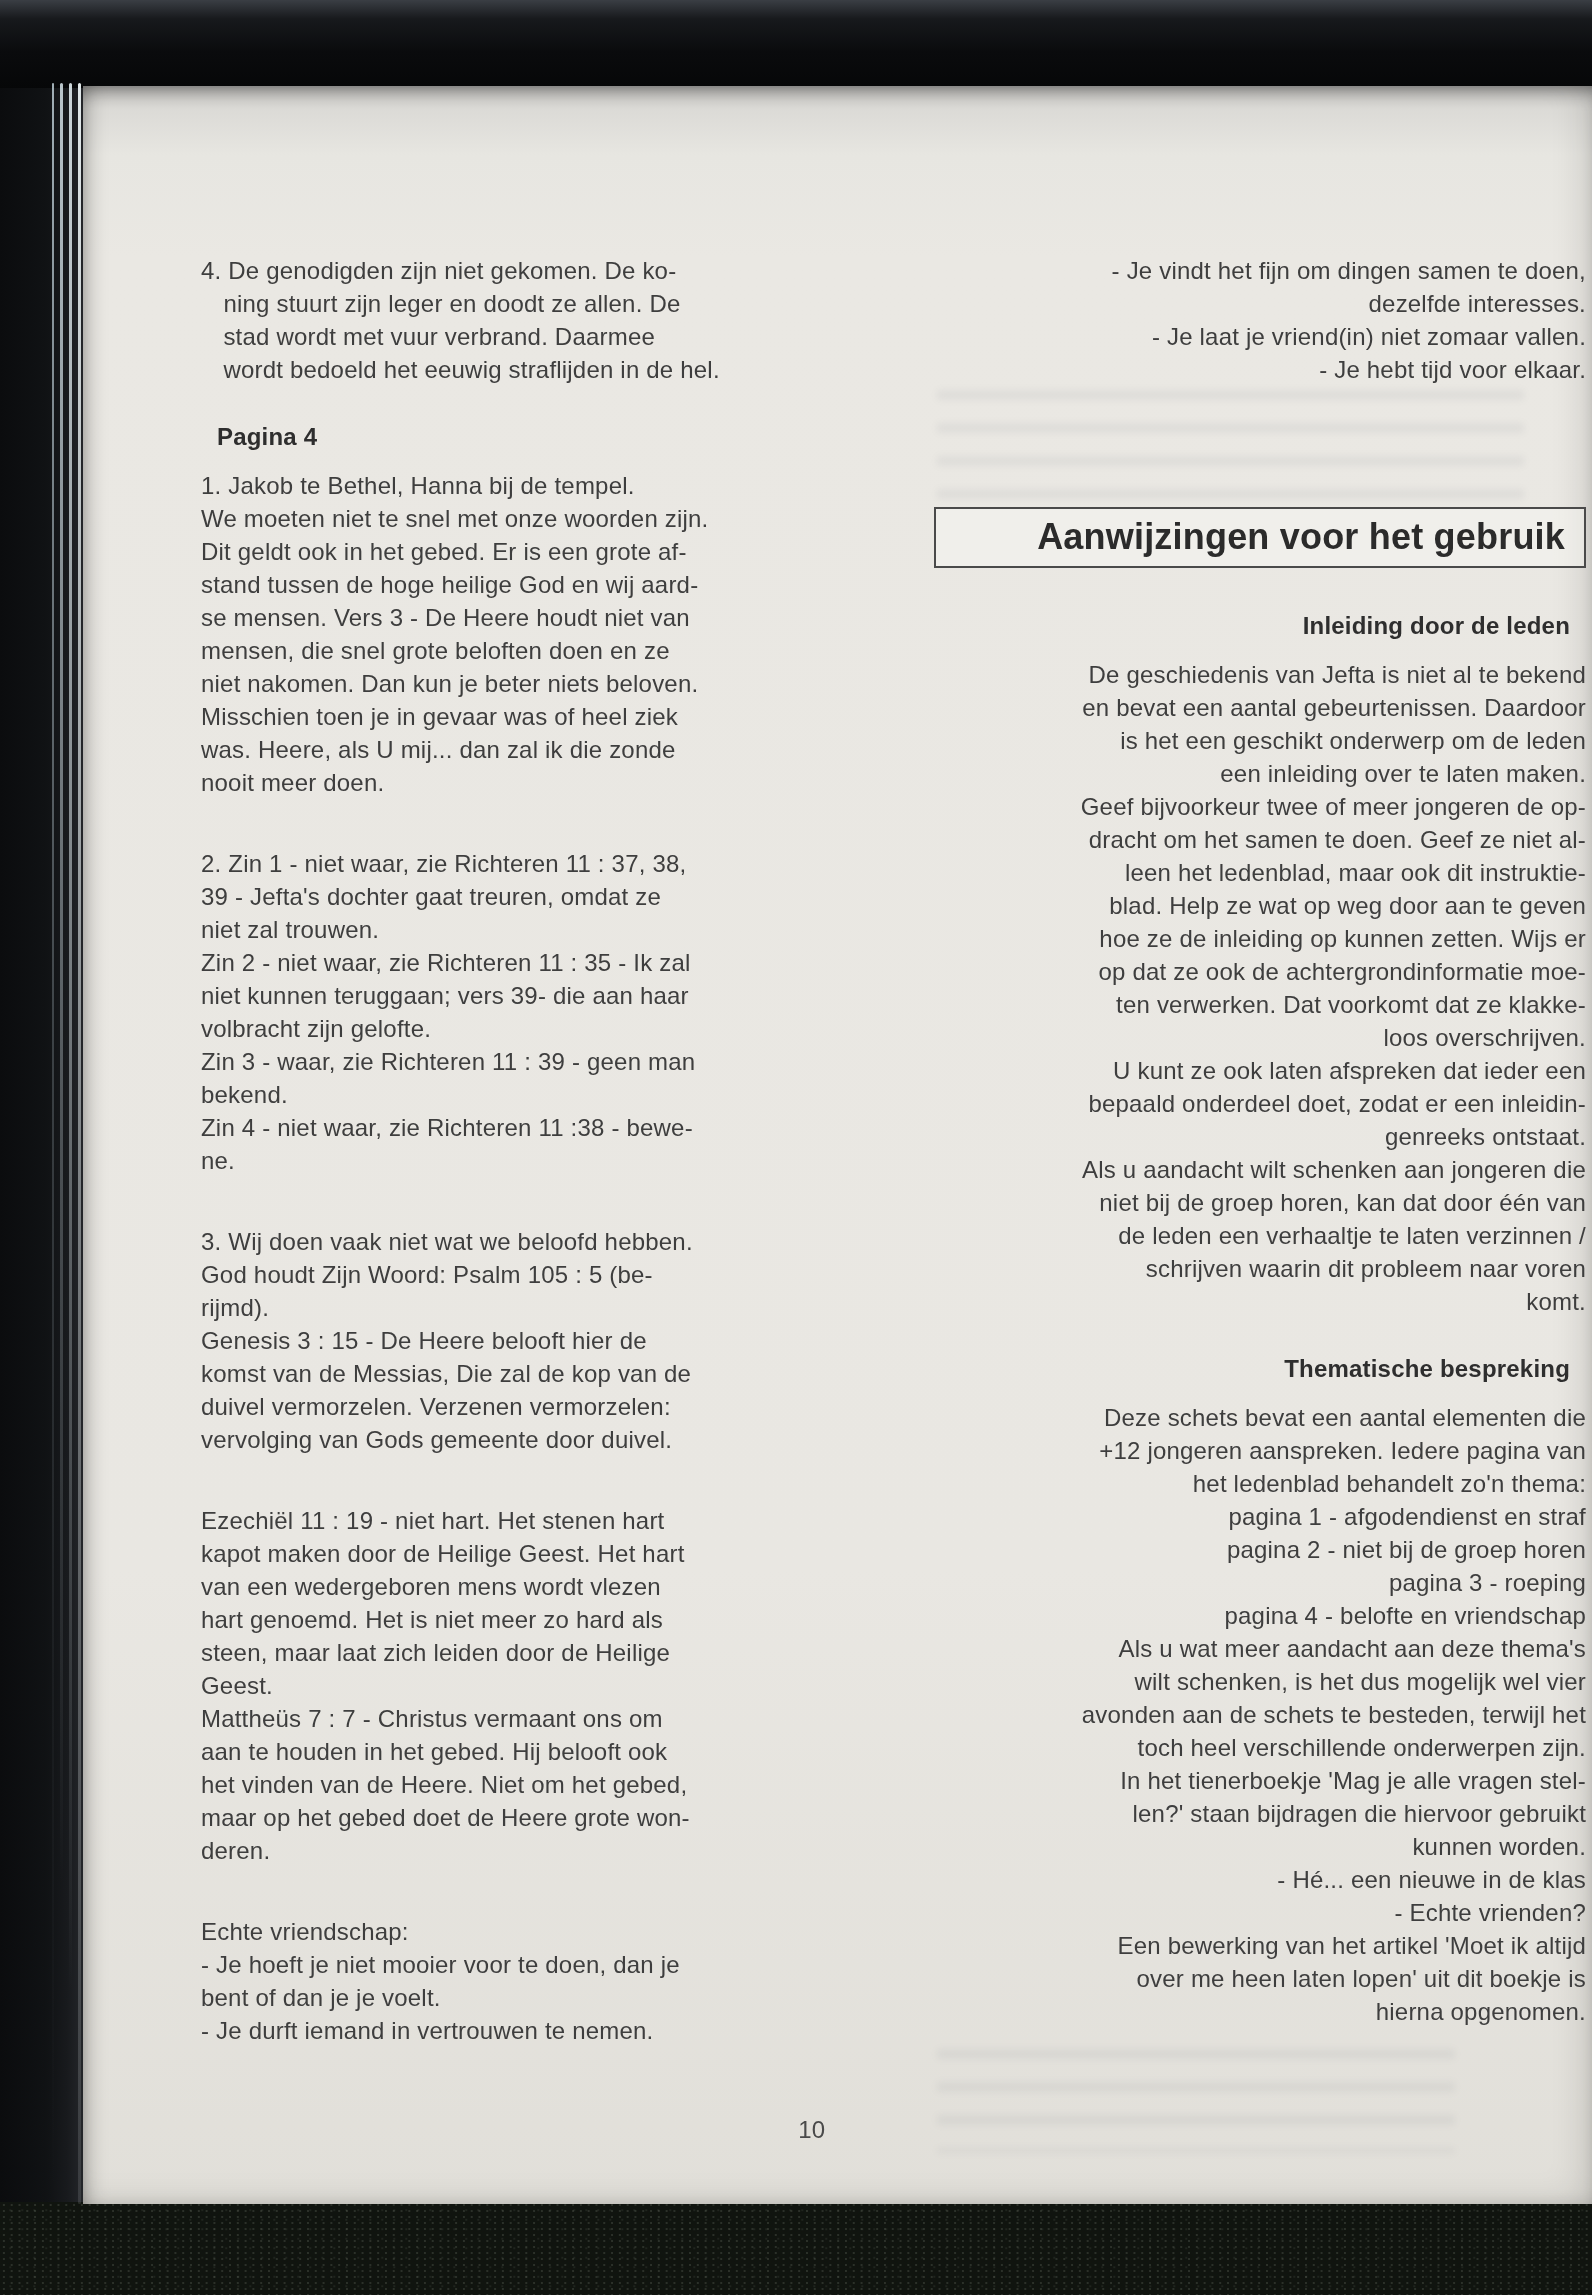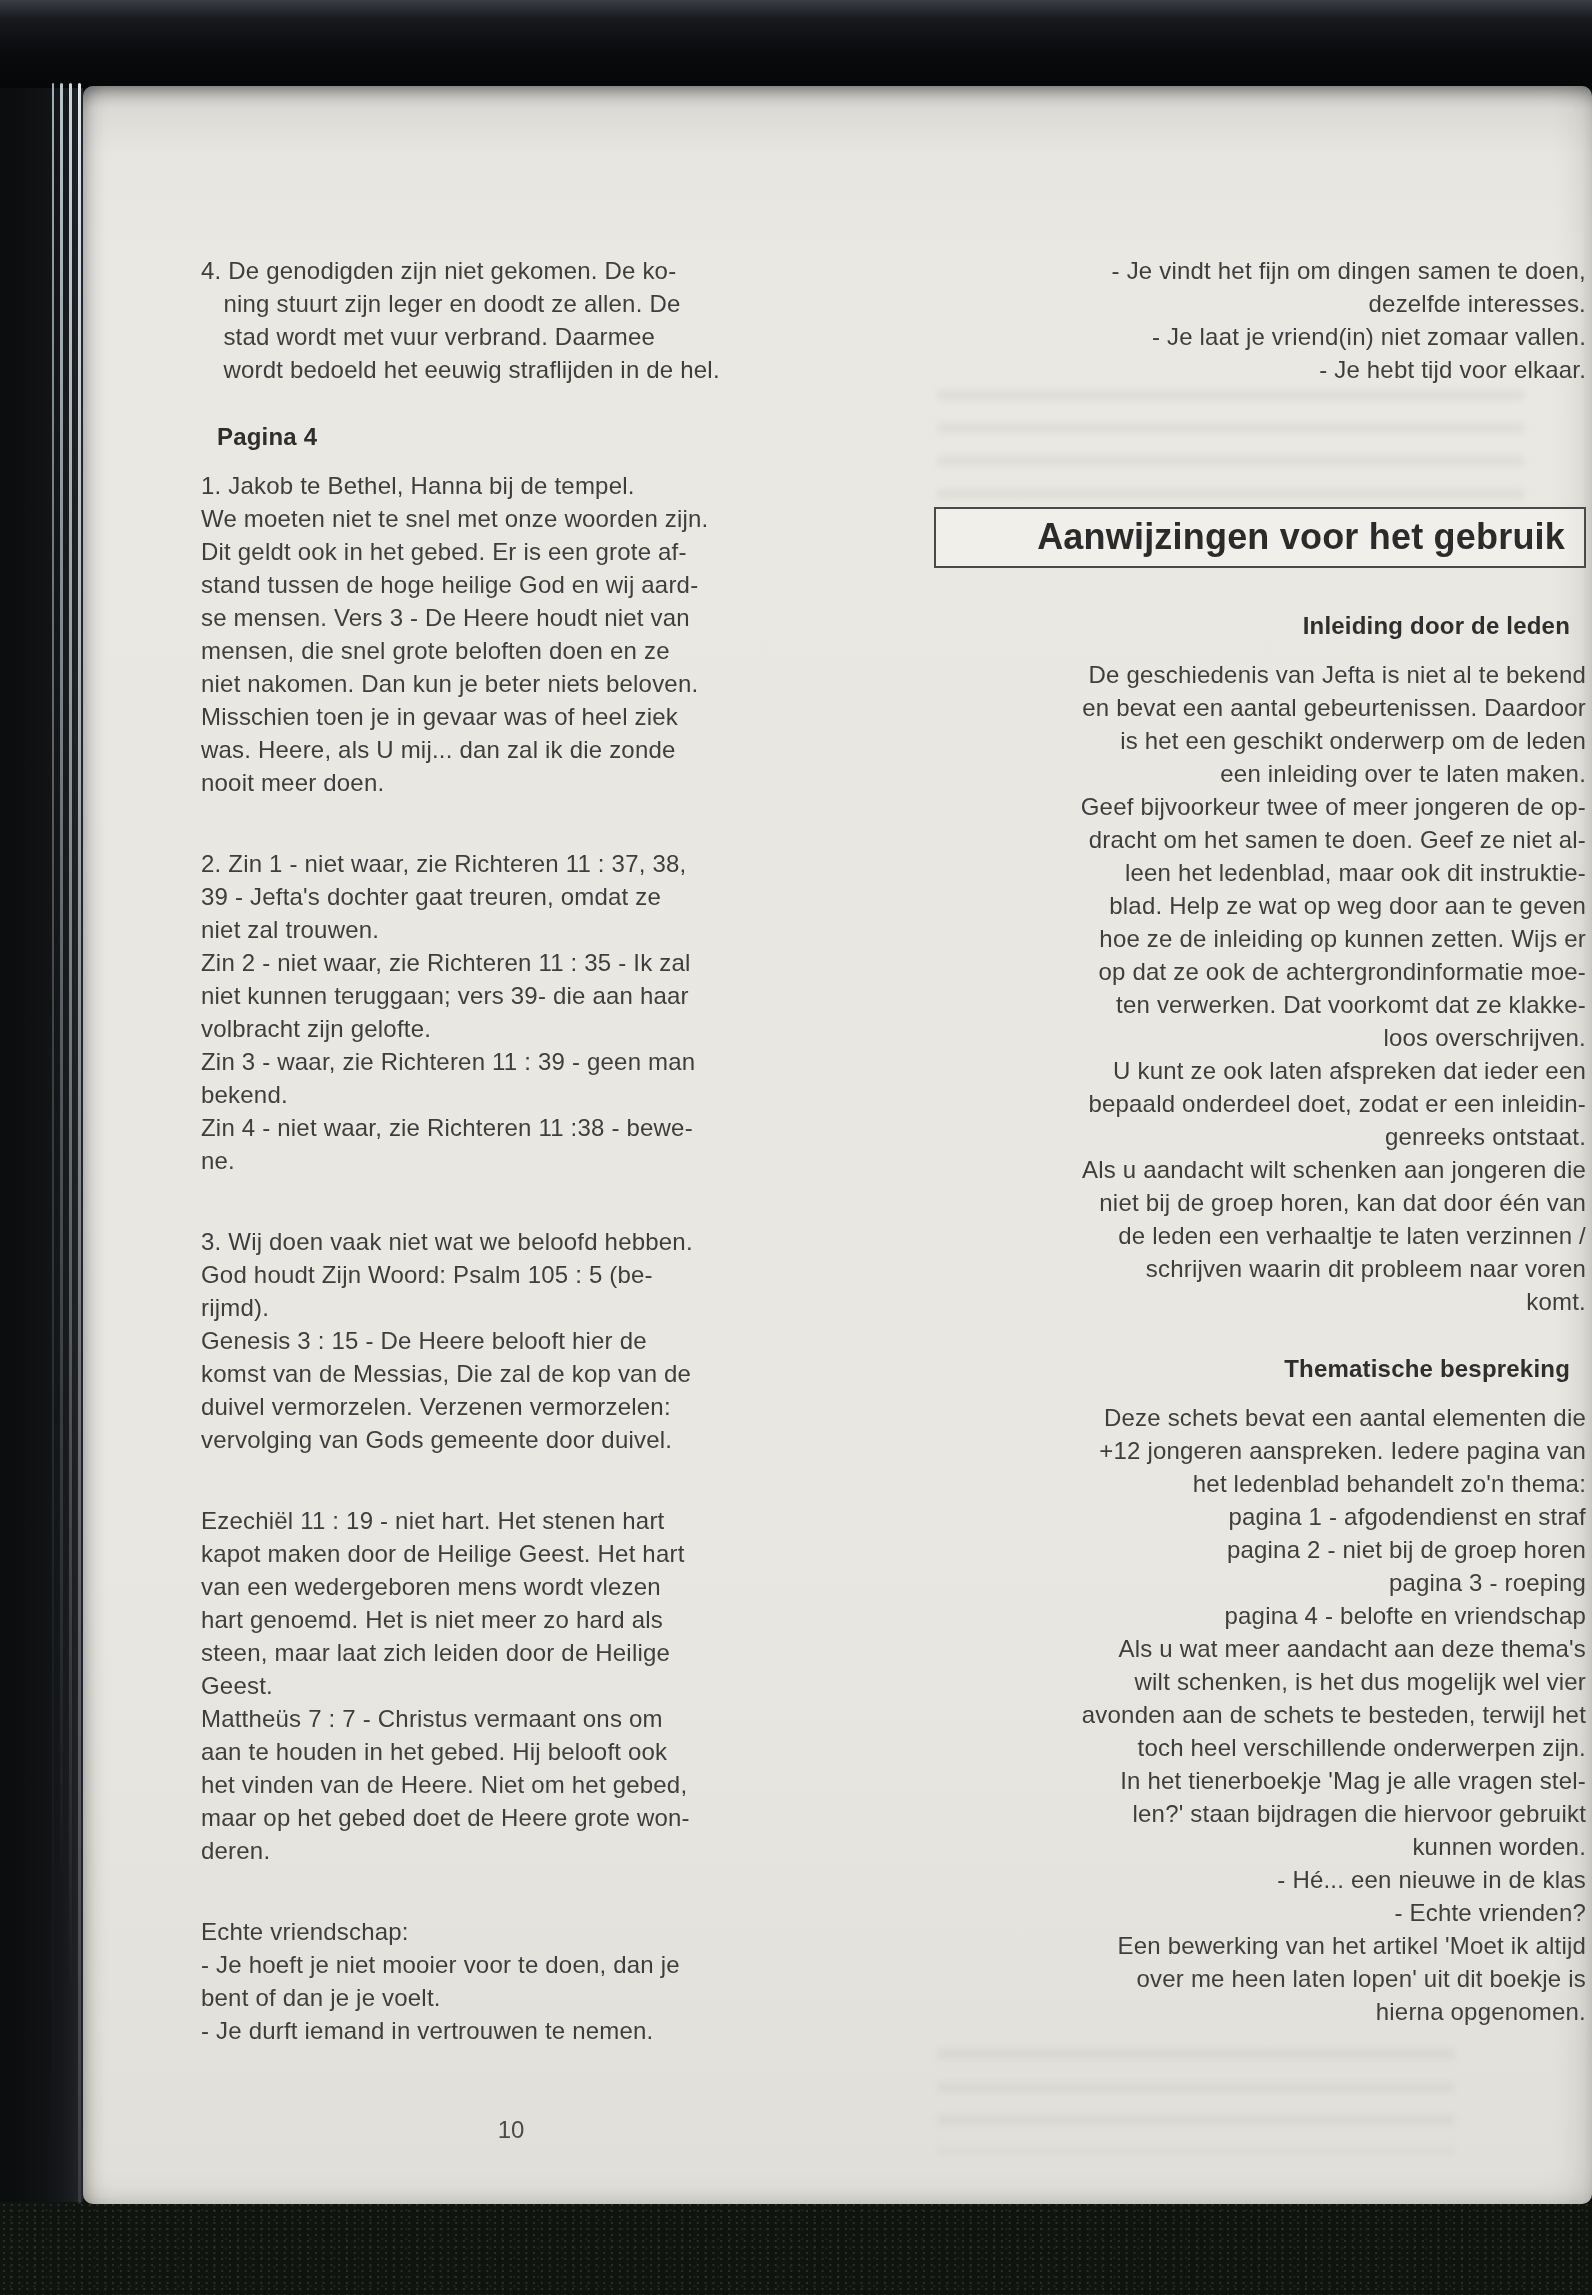--- a/index.html
+++ b/index.html
@@ -40,21 +40,20 @@
   .page-stack i:nth-child(4){ left: 28px; background: linear-gradient(180deg, rgba(226,233,235,1),   rgba(226,233,235,.40) 60%, rgba(226,233,235,.12) 100%); }
 
   
   .paper {
     position: absolute; left: 83px; top: 86px; right: 0; bottom: 91px; z-index: 3;
     background: linear-gradient(180deg, #c9c8c5 0, #dbdad6 22.4px, #e7e6e1 69px, #eae8e3 173px, #e9e7e2 70%, #e1dfd9 100%);
     box-shadow:
       inset 12px 0 22.4px -10.4px rgba(0,0,0,.35),
       inset 0 14px 19px -12px rgba(0,0,0,.45),
       inset -17.3px -8.6px 40px -17.3px rgba(0,0,0,.20);
-    border-radius: 10px;
   }
 
   
   .col {
     position: absolute; top: 168px;
     color: #3e3e3e; font-size: 24px; line-height: 33px; letter-spacing: 0.2px;
   }
   .col-left  { left: 118px; width: 640px; }
   .col-right { left: 851px; width: 652px; text-align: right; }
 
@@ -70,22 +69,22 @@
 
   .box-heading {
     margin: 121px 0 41px 0;
     border: 2.6px solid #4a4a4a;
     padding: 11.2px 19px 13px 19px;
     font-weight: bold; font-size: 36px; color: #2b2b2b;
     background: rgba(249,248,244,.45);
   }
 
   .page-number {
-    position: absolute; left: 108px; top: 2030px; width: 640px;
-    text-align: center; font-size: 24px; color: #4a4a4a;
+    position: absolute; left: 102px; top: 2030px; width: 640px;
+    text-align: right; font-size: 24px; color: #4a4a4a;
   }
 
   
   .ghost {
     position: absolute; opacity: .10; filter: blur(3.5px); pointer-events: none;
     background: repeating-linear-gradient(180deg, rgba(100,106,118,.8) 0 10.4px, transparent 10.4px 33px);
   }
   .ghost-1 { left: 854px; top: 304px;  width: 587px; height: 110px; }
   .ghost-2 { left: 854px; top: 1963px; width: 518px; height: 104px; }
 </style>

